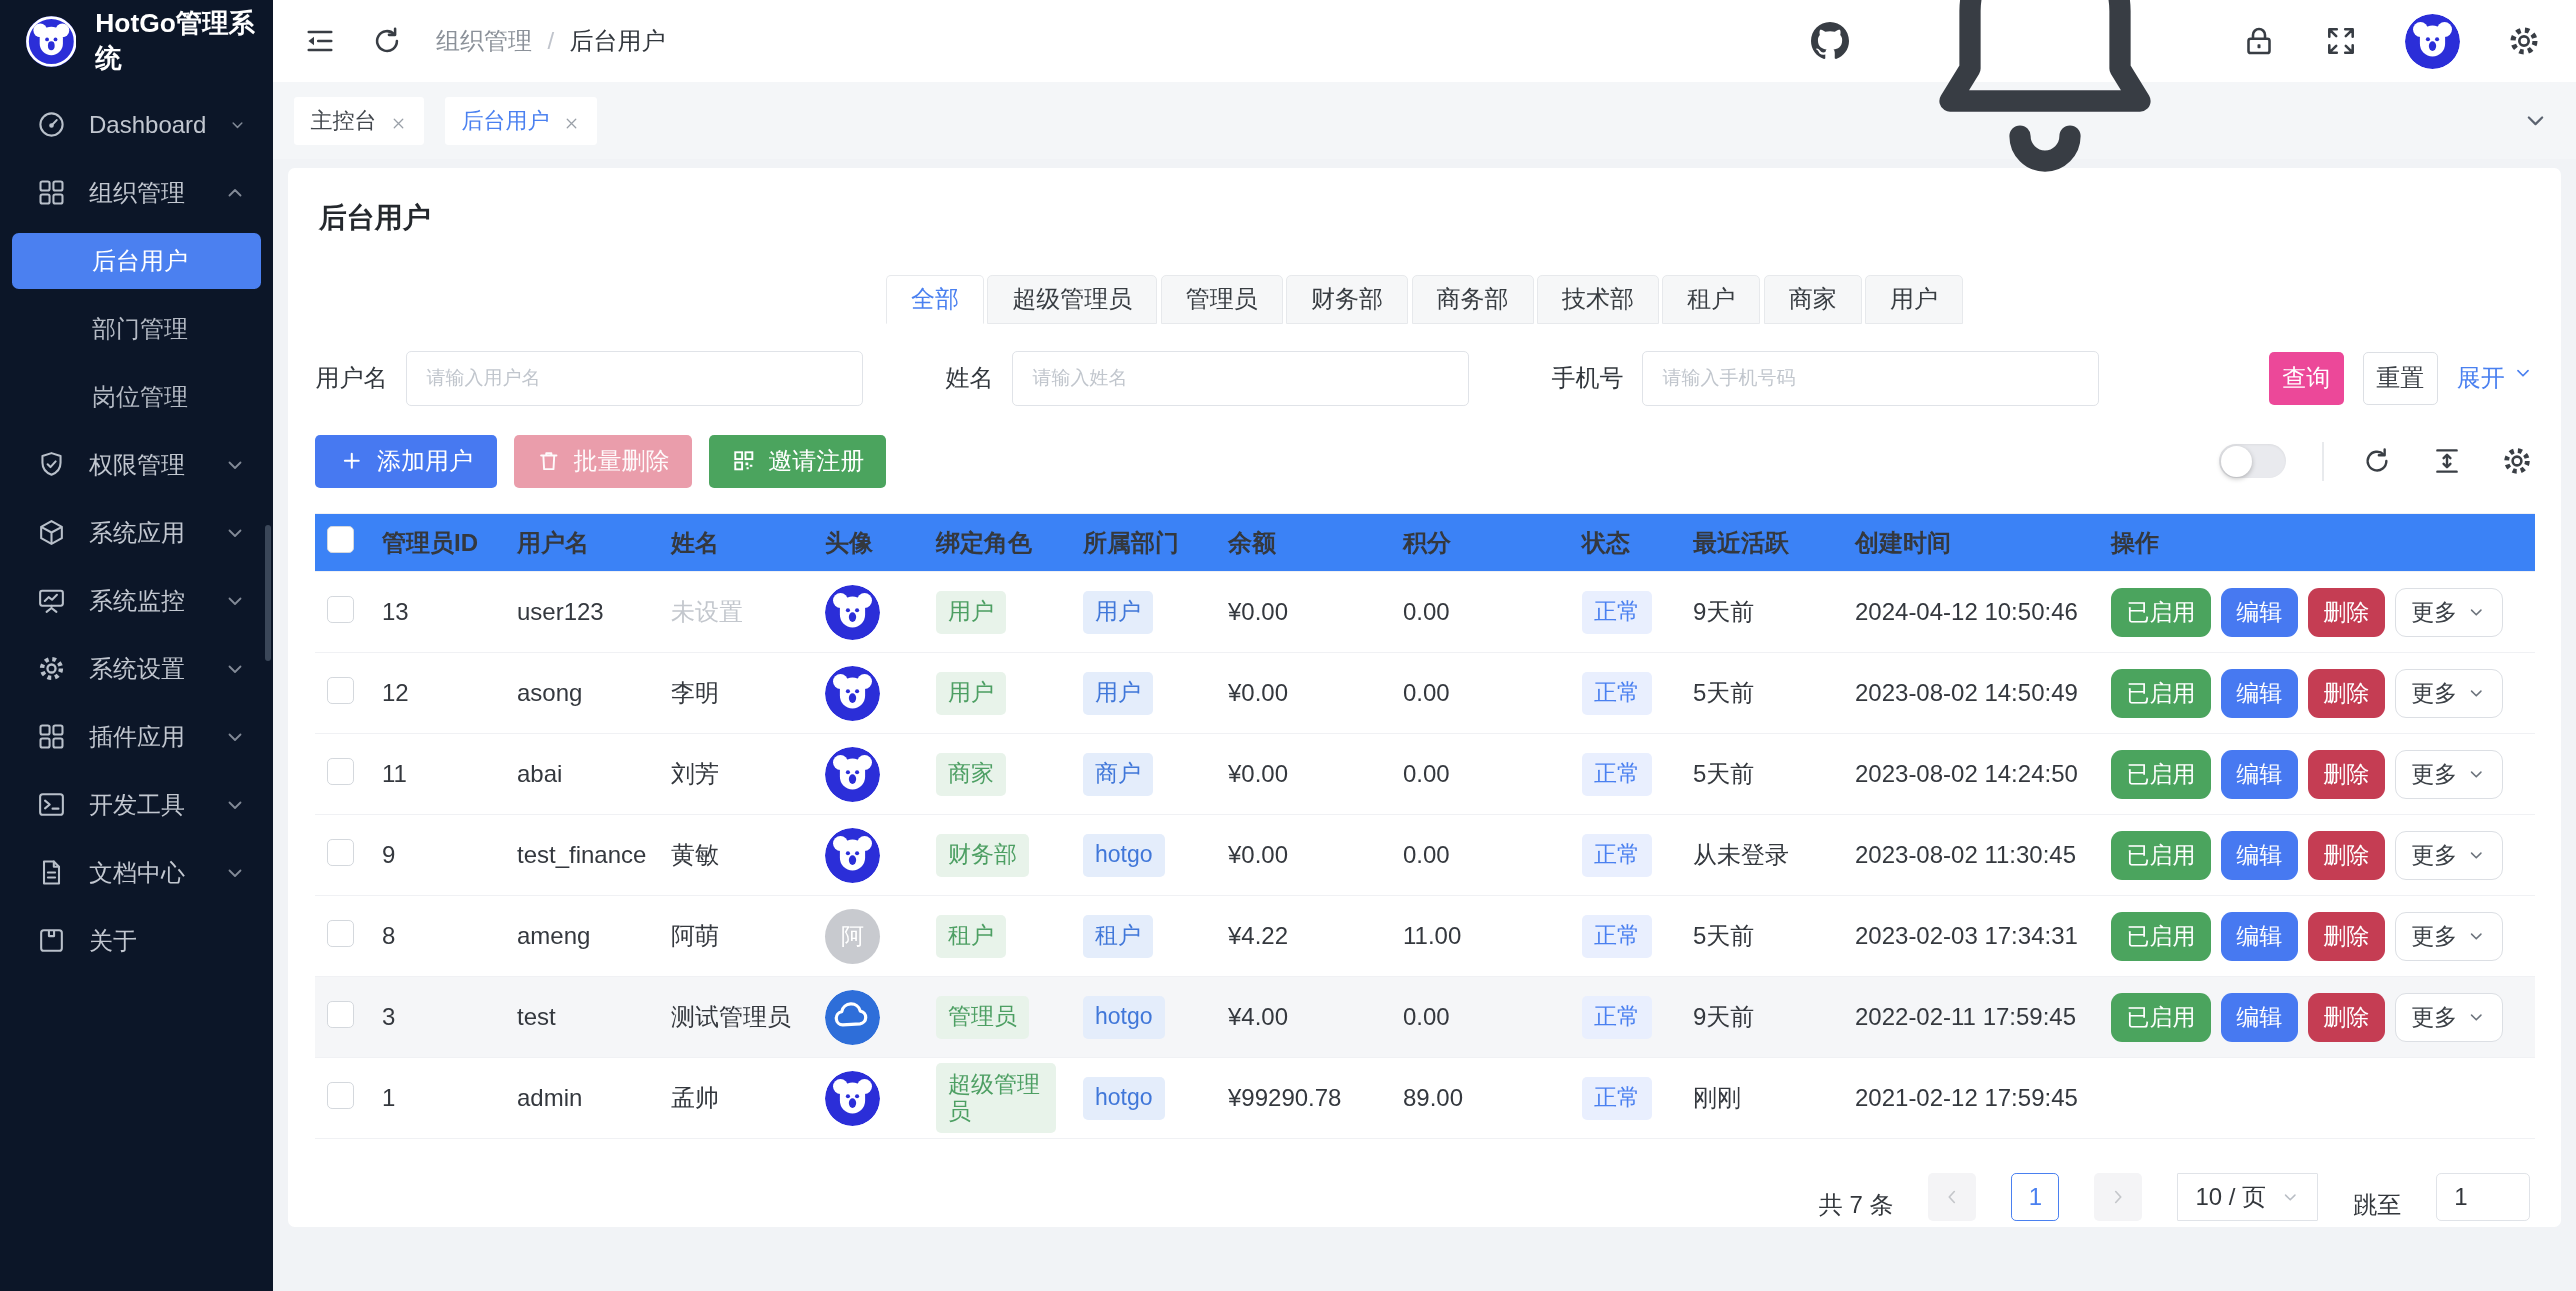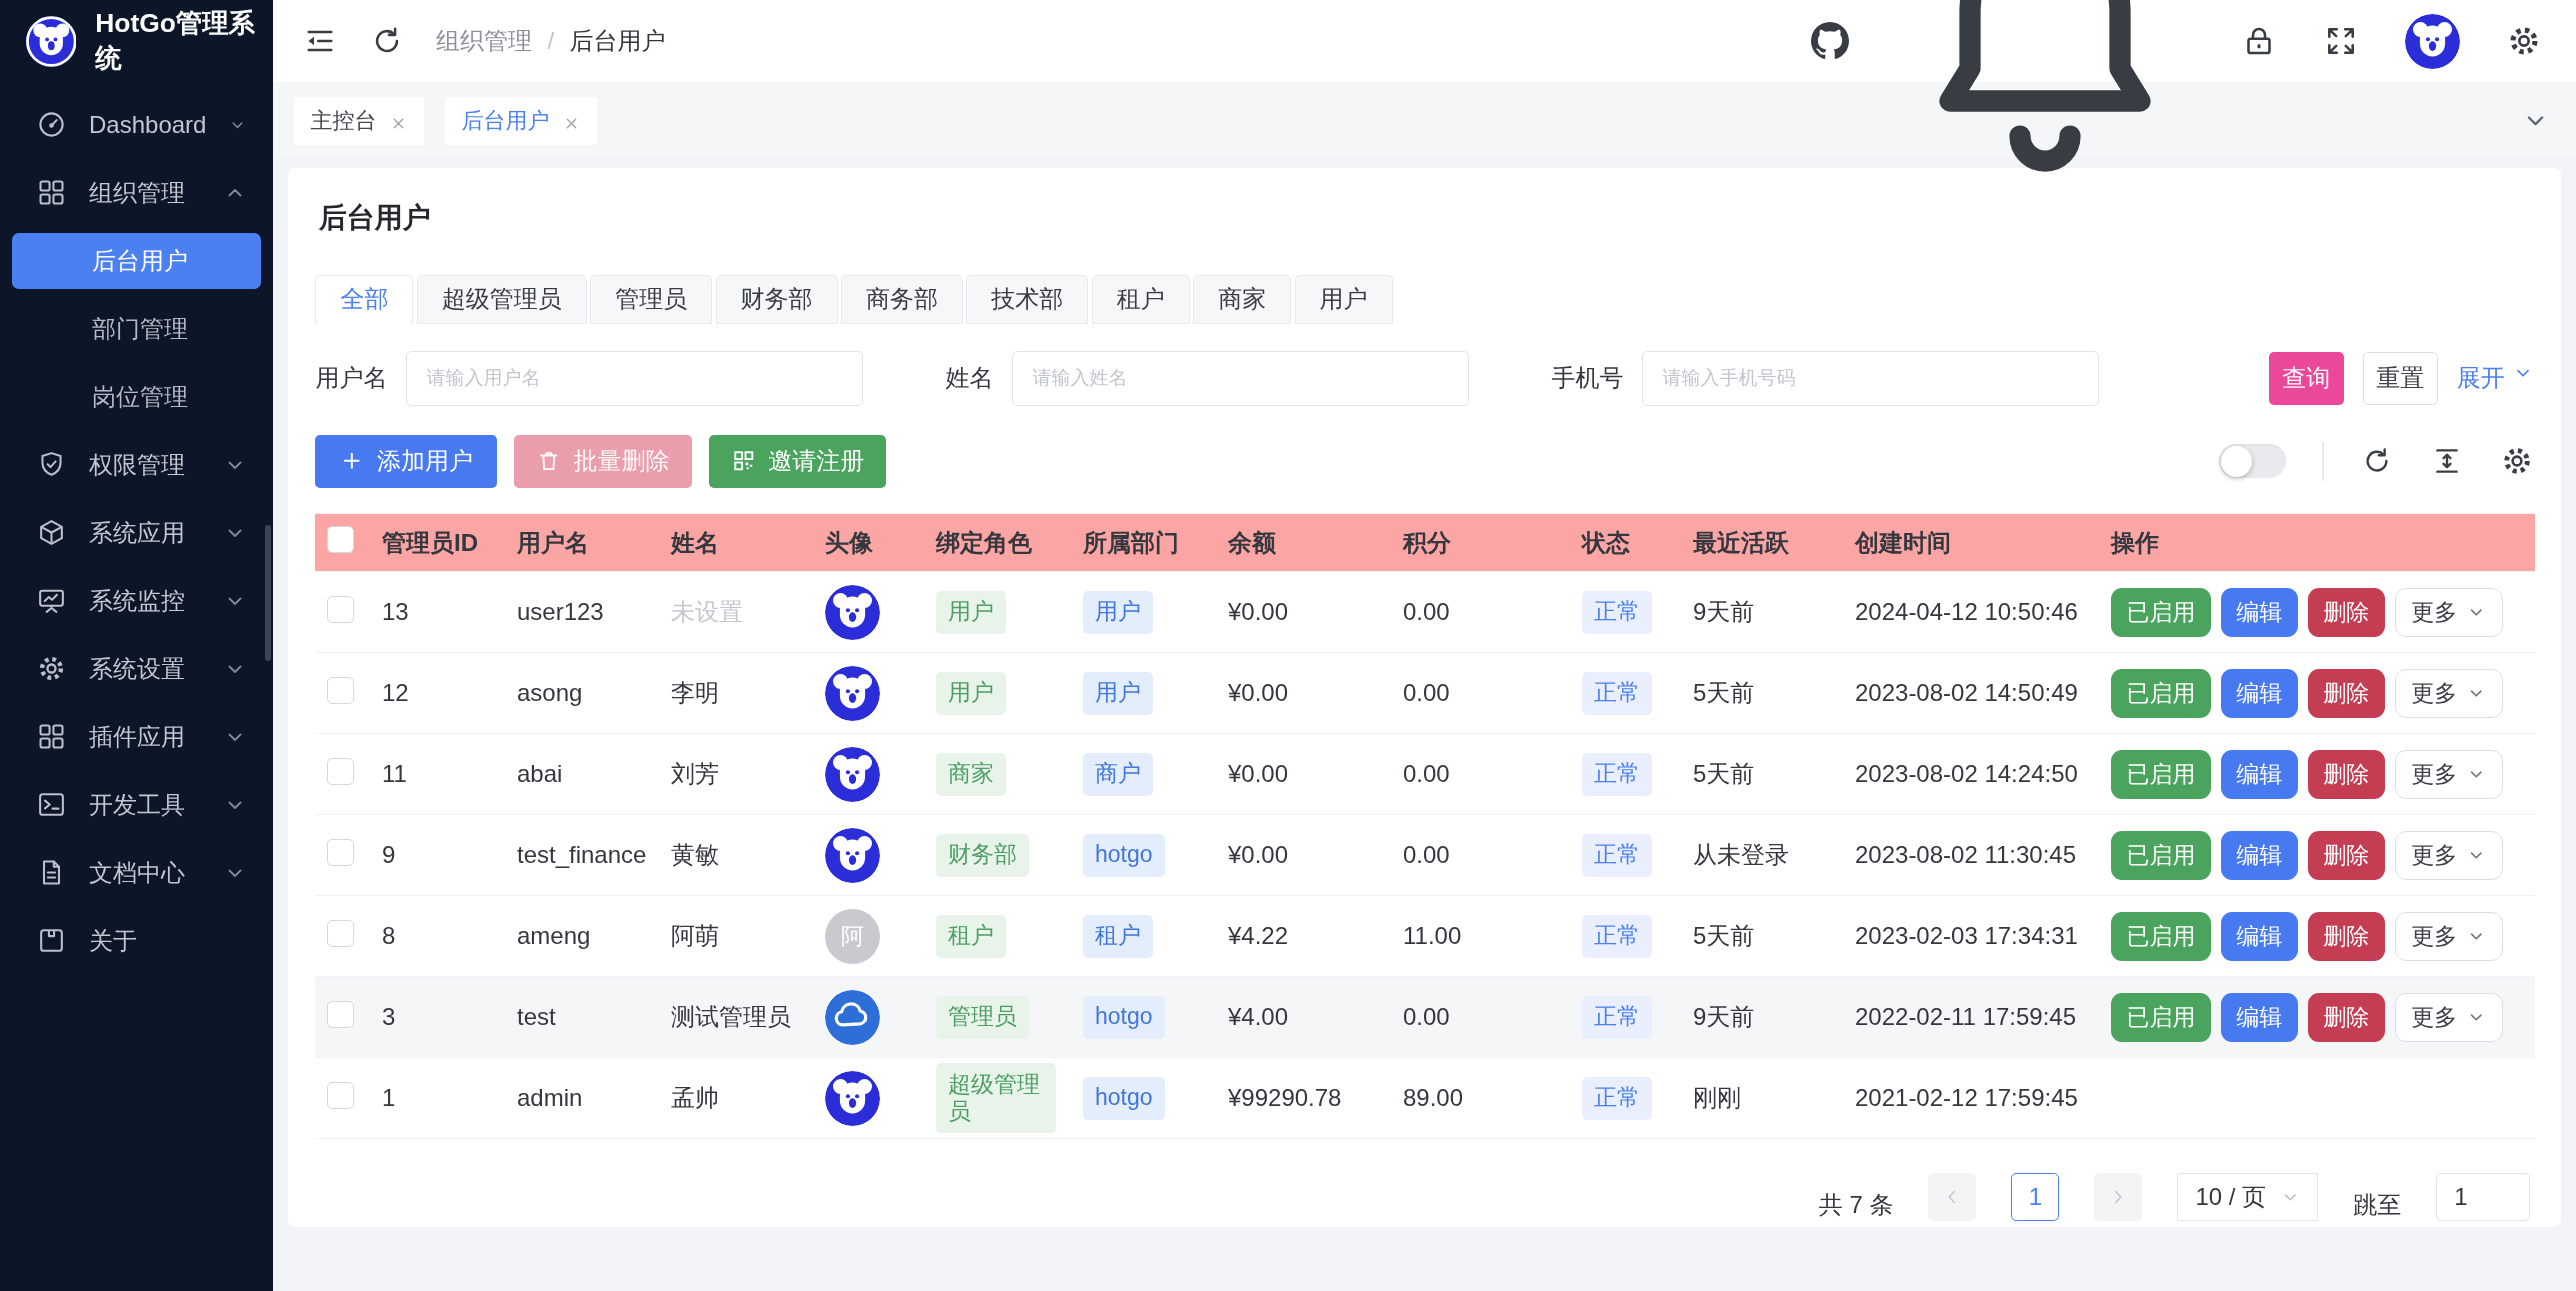--- a/index.html
+++ b/index.html
@@ -36,21 +36,21 @@
   .tabbar { height:77px; background:#f4f6f8; display:flex; align-items:center; padding:0 25.6px 0 20.5px; gap:20.5px; }
   .tab-chip { height:48px; background:#fff; border-radius:3.4px; display:flex; align-items:center; gap:13.6px; padding:0 17px; font-size:22px; color:#42474d; cursor:pointer; }
   .tab-chip.active .tab-label { color:#4a80f0; }
   .tab-x { width:17px; height:17px; color:#9aa0a8; }
   .tabbar-collapse { margin-left:auto; width:29px; height:29px; color:#5b6370; cursor:pointer; }
 
   .content { flex:1; background:#f1f3f6; padding:8.5px 15.4px 0; }
   .card { background:#fff; border-radius:6.8px; height:1059px; padding:31px 27px 0; overflow:hidden; }
   .page-title { font-size:28px; font-weight:700; color:#24282d; margin-left:3.4px; }
 
-  .ftabs { display:flex; gap:3.4px; margin-top:38px; }
+  .ftabs { display:flex; gap:3.4px; margin-top:38px;justify-content:center; }
   .ftab { height:49px; padding:0 24px; display:flex; align-items:center; font-size:24px; color:#383d42; background:#f6f7f8; border:1.7px solid #e7e9ec; border-radius:5.1px 5.1px 0 0; cursor:pointer; }
   .ftab.active { background:#fff; color:#4a80f0; border-bottom-color:transparent; }
 
   .form-row { display:flex; align-items:center; margin-top:27px; }
   .ffield { display:flex; align-items:center; margin-right:82px; }
   .flabel { color:#32373d; margin-right:19px; white-space:nowrap; }
   .finput { width:457px; height:55px; border:1.7px solid #e0e3e8; border-radius:5.1px; padding:0 19px; font-size:19px; color:#33373c; background:#fff; font-family:inherit; }
   .finput::placeholder { color:#c1c6cd; }
   .form-actions { margin-left:auto; display:flex; align-items:center; gap:19px; }
   .btn { border:none; border-radius:5.1px; font-size:24px; display:inline-flex; align-items:center; justify-content:center; gap:12px; cursor:pointer; font-family:inherit; }
@@ -64,21 +64,21 @@
   .btn-add { background:#4779f1; color:#fff; height:53px; padding:0 24px; margin-right:17px; }
   .btn-batch { background:#ea9dab; color:rgba(255,255,255,.95); height:53px; padding:0 22px; margin-right:17px; }
   .btn-invite { background:#4ba45e; color:#fff; height:53px; padding:0 22px; }
   .toolbar-right { margin-left:auto; display:flex; align-items:center; gap:36px; color:#3a3f45; }
   .toggle { width:67px; height:34px; border-radius:17px; background:#e9eaee; position:relative; cursor:pointer; box-shadow:inset 0 0.9px 2.6px rgba(0,0,0,.06); }
   .knob { position:absolute; left:1.7px; top:1.7px; width:31px; height:31px; border-radius:50%; background:#fff; box-shadow:0 1.7px 5.1px rgba(0,0,0,.25); }
   .v-divider { width:1.7px; height:39px; background:#e8eaed; }
   .tool-icon { width:34px; height:34px; color:#3a3f45; cursor:pointer; }
 
   table { width:100%; border-collapse:collapse; table-layout:fixed; margin-top:25.6px; font-size:24px; color:#34383e; }
-  thead th { background:#fca5a5; font-weight:600; text-align:left; height:58px; padding:0 13.6px; border-top:1.7px solid #f0f1f4; border-bottom:1.7px solid #f0f1f4; }
+  thead th { background:#3b82f6; font-weight:600; text-align:left; height:58px; padding:0 13.6px; border-top:1.7px solid #f0f1f4; border-bottom:1.7px solid #f0f1f4; }
   tbody td { height:81px; padding:0 13.6px; border-bottom:1.7px solid #f0f1f4; }
   tr.hl td { background:#f5f6f8; }
   th.col-cb, td.col-cb { padding-left:12px; }
   .cb { width:27px; height:27px; border:1.7px solid #d4d8dd; border-radius:5.1px; background:#fff; display:inline-block; cursor:pointer; }
   .tag { display:inline-block; padding:7.7px 12px; border-radius:5.1px; font-size:23px; line-height:1.2; }
   .tag-green { background:#e8f3ea; color:#4d9f63; }
   .tag-blue { background:#e4edfb; color:#4077d9; }
   .tag-status { background:#e9effe; color:#4a80f0; }
   .avatar { width:55px; height:55px; border-radius:50%; display:block; }
   .avatar-text { background:#c8cacf; color:#fff; display:flex; align-items:center; justify-content:center; font-size:23px; }

